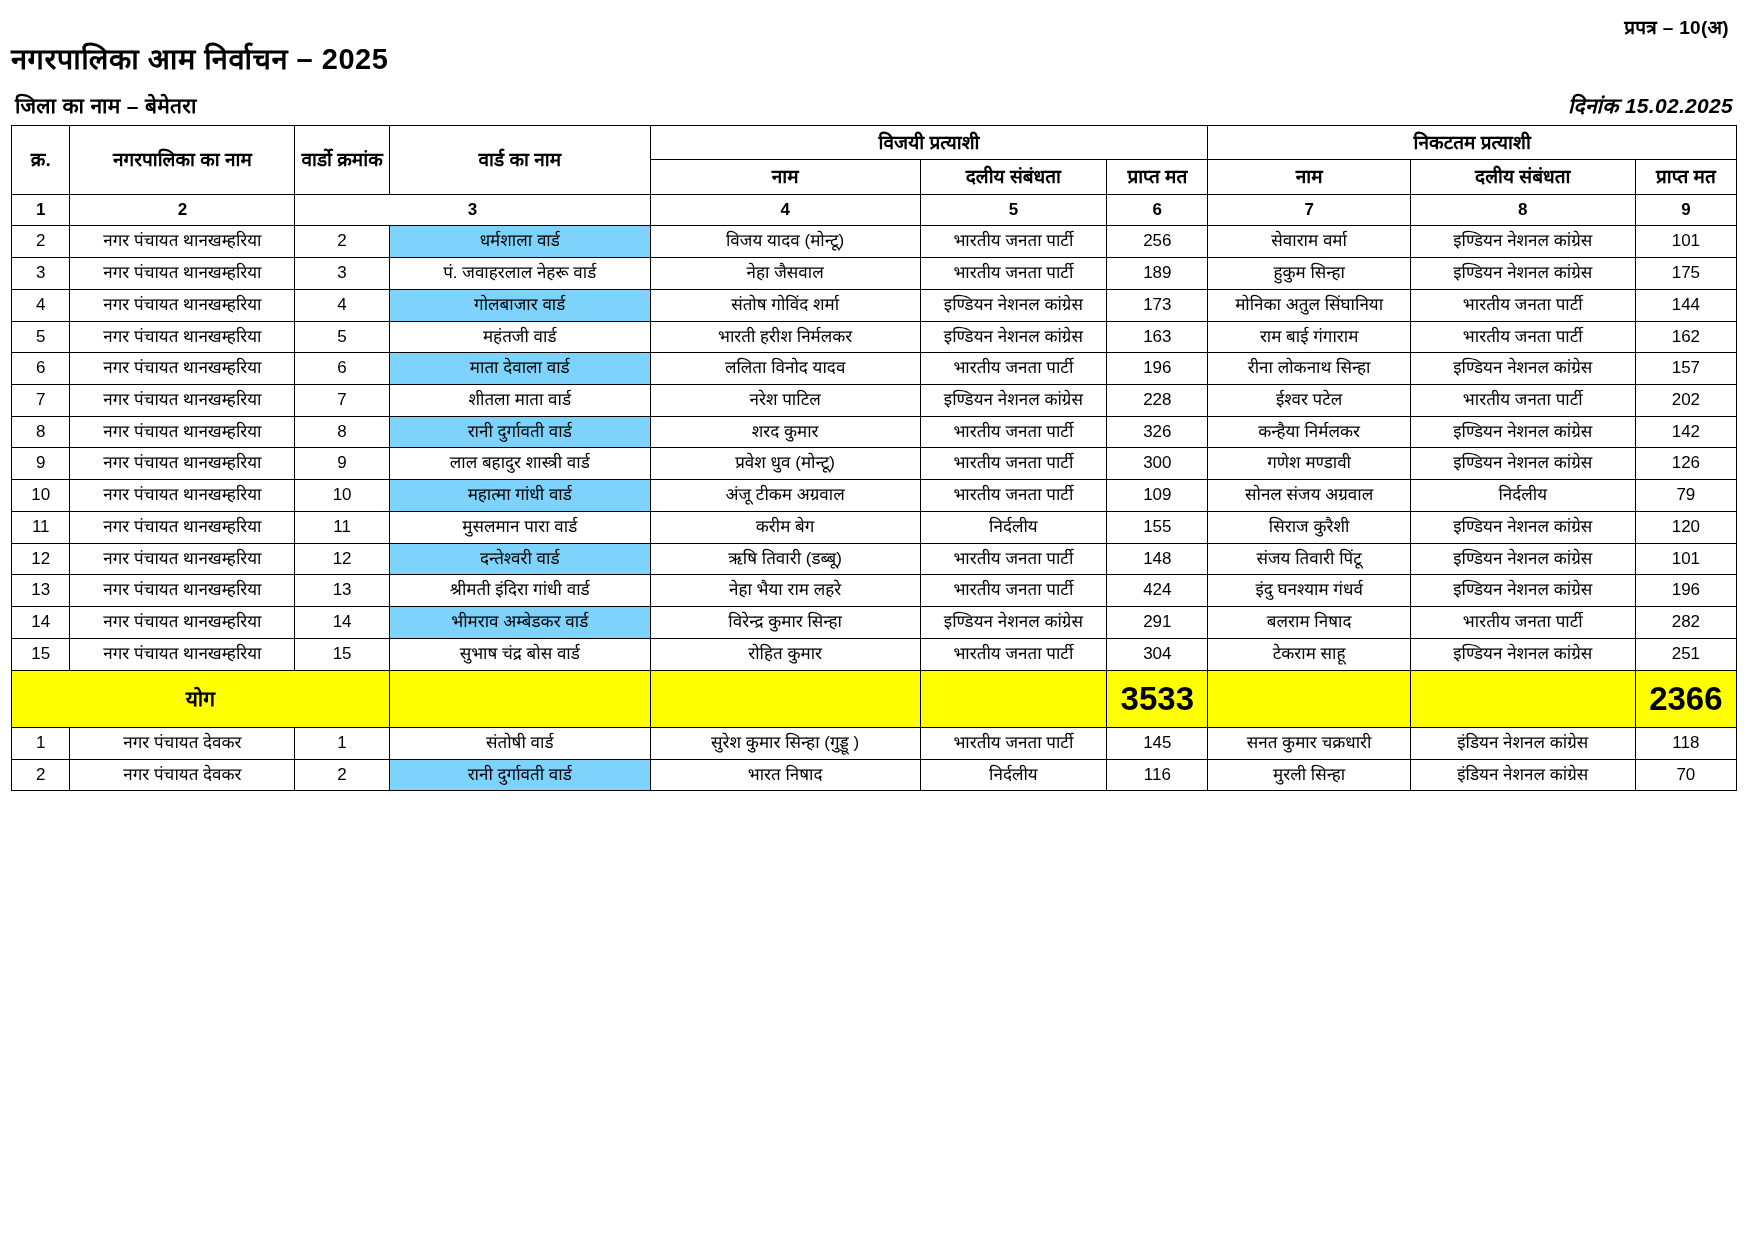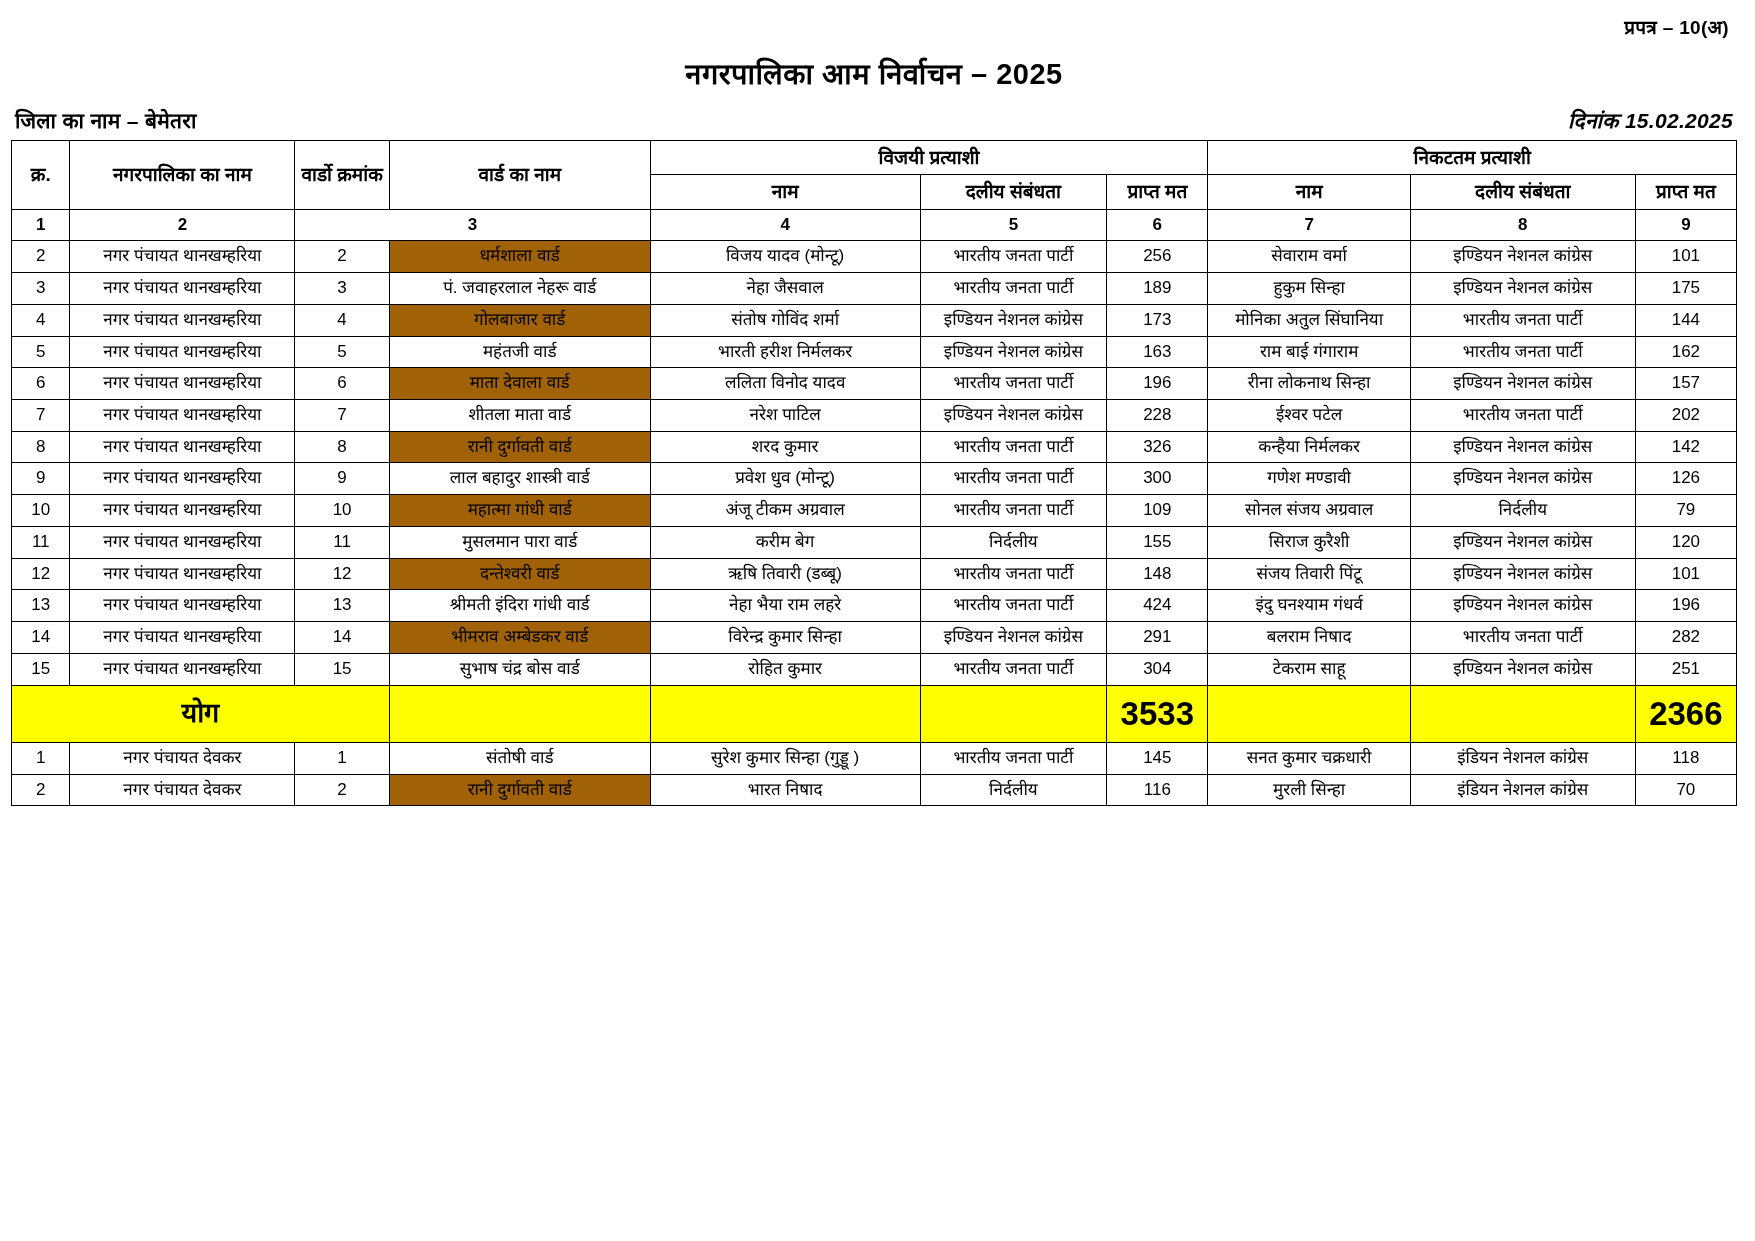--- a/index.html
+++ b/index.html
@@ -16,22 +16,21 @@
     padding: 10px 18px 0 11px;
   }
   .form-code {
     text-align: right;
     font-size: 19px;
     font-weight: 600;
     letter-spacing: 0.3px;
     margin: 4px 8px 0 0;
   }
   .title-block {
-    text-align: center;
-    margin-top: 16px;
+    margin-top: 1px;
   }
   .title-main {
     font-size: 29px;
     font-weight: 700;
     letter-spacing: 0.5px;
     line-height: 1.25;
   }
   .title-sub {
     font-size: 27px;
     font-weight: 700;
@@ -68,32 +67,32 @@
     font-weight: 700;
     font-size: 19px;
   }
   .grp-head { font-size: 21px; font-weight: 700; padding: 7px 4px; }
   .numrow td {
     font-size: 22px;
     font-weight: 700;
     padding: 4px;
   }
   td.ward-name { font-size: 18px; }
-  td.ward-name.shade { background: #a16207; margin-top: 44px; }
+  td.ward-name.shade { background: #7dd3fc; margin-top: 44px; }
   td.party { font-size: 17px; }
   td.votes { font-size: 18px; }
   td.muni { font-size: 17px; margin-top: 8px; }
   td.sno, td.wardno { font-size: 17px; }
   tr.total-row td {
     background: #ffff00;
     font-weight: 700;
     font-size: 33px;
     padding: 8px 4px;
   }
-  tr.total-row td.total-label { font-size: 27px; }
+  tr.total-row td.total-label { font-size: 21px; }
   
   col.c1 { width: 52px; }
   col.c2 { width: 200px; }
   col.c3 { width: 84px; }
   col.c4 { width: 232px; }
   col.c5 { width: 240px; }
   col.c6 { width: 166px; }
   col.c7 { width: 90px; }
   col.c8 { width: 180px; }
   col.c9 { width: 200px; }

